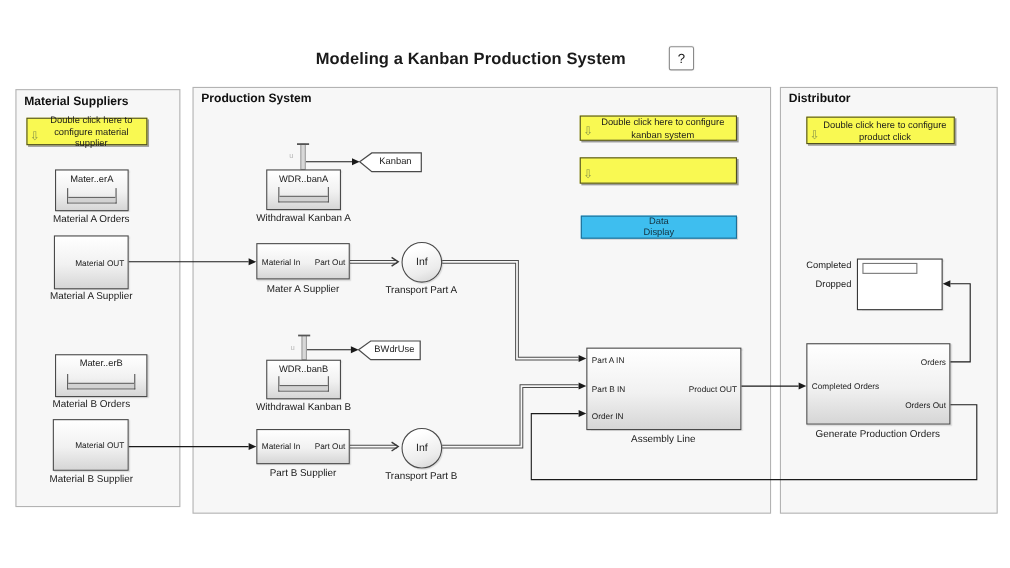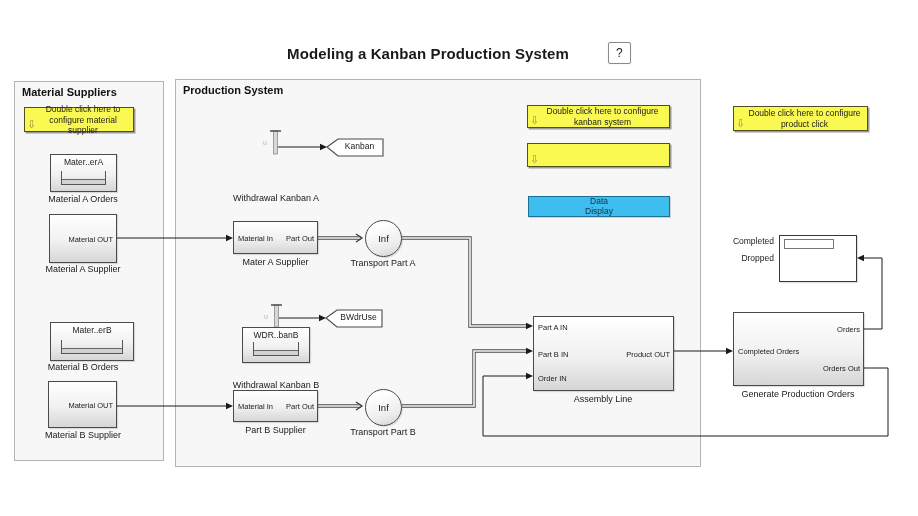--- a/index.html
+++ b/index.html
@@ -78,20 +78,23 @@
     <h1>Modeling a Kanban Production System</h1>
     <div class="help-btn">?</div>
   </div>
 
   <div class="panel" style="left:14px;top:81px;width:148px;height:378px;">
     <div class="panel-header">Material Suppliers</div>
   </div>
   <div class="panel" style="left:175px;top:79px;width:524px;height:386px;">
     <div class="panel-header">Production System</div>
   </div>
+  <div class="panel" style="left:709px;top:79px;width:196px;height:386px;">
+    <div class="panel-header">Distributor</div>
+  </div>
 
   <svg class="wires" width="918" height="516">
 
     <g stroke="#1a1a1a" stroke-width="1" fill="none">
       <path d="M117,238 H226"></path>
       <path d="M117,406 H226"></path>
       <path d="M278,147 H320"></path>
       <path d="M279,318 H319"></path>
       <path d="M674,351 H726"></path>
       <path d="M864,329 H882 V258 H864"></path>
@@ -163,40 +166,44 @@
     <div class="queue-icon"></div>
   </div>
   <div class="node cap" style="left:23px;top:362px;width:120px;">Material B Orders</div>
 
   <div class="node sblock" style="left:48px;top:381px;width:69px;height:47px;">
     <span class="port r vcenter">Material OUT</span>
   </div>
   <div class="node cap" style="left:19px;top:430px;width:128px;">Material B Supplier</div>
 
   <span class="probe-label" style="left:263px;top:139px;">u</span>
+  <div class="node sblock" style="left:242px;top:154px;width:68px;height:37px;">
+    <div class="blk-title">WDR..banA</div>
+    <div class="queue-icon"></div>
+  </div>
   <div class="node cap" style="left:216px;top:193px;width:120px;">Withdrawal Kanban A</div>
   <div class="tag-label" style="left:336px;top:141px;width:47px;">Kanban</div>
 
   <div class="node sblock" style="left:233px;top:221px;width:85px;height:33px;">
     <span class="port l vcenter">Material In</span>
     <span class="port r vcenter">Part Out</span>
   </div>
   <div class="node cap" style="left:215px;top:257px;width:121px;">Mater A Supplier</div>
 
   <div class="node circle" style="left:365px;top:220px;width:37px;height:37px;">
     <span>Inf</span>
   </div>
   <div class="node cap" style="left:333px;top:258px;width:100px;">Transport Part A</div>
 
   <span class="probe-label" style="left:264px;top:313px;">u</span>
   <div class="node sblock" style="left:242px;top:327px;width:68px;height:36px;padding-left:24px;">
     <div class="blk-title">WDR..banB</div>
     <div class="queue-icon"></div>
   </div>
-  <div class="node cap" style="left:216px;top:380px;width:120px;">Withdrawal Kanban B</div>
+  <div class="node cap" style="left:216px;top:365px;width:120px;">Withdrawal Kanban B</div>
   <div class="tag-label" style="left:335px;top:312px;width:47px;">BWdrUse</div>
 
   <div class="node sblock" style="left:233px;top:390px;width:85px;height:32px;">
     <span class="port l vcenter">Material In</span>
     <span class="port r vcenter">Part Out</span>
   </div>
   <div class="node cap" style="left:215px;top:425px;width:121px;">Part B Supplier</div>
 
   <div class="node circle" style="left:365px;top:389px;width:37px;height:37px;">
     <span>Inf</span>

